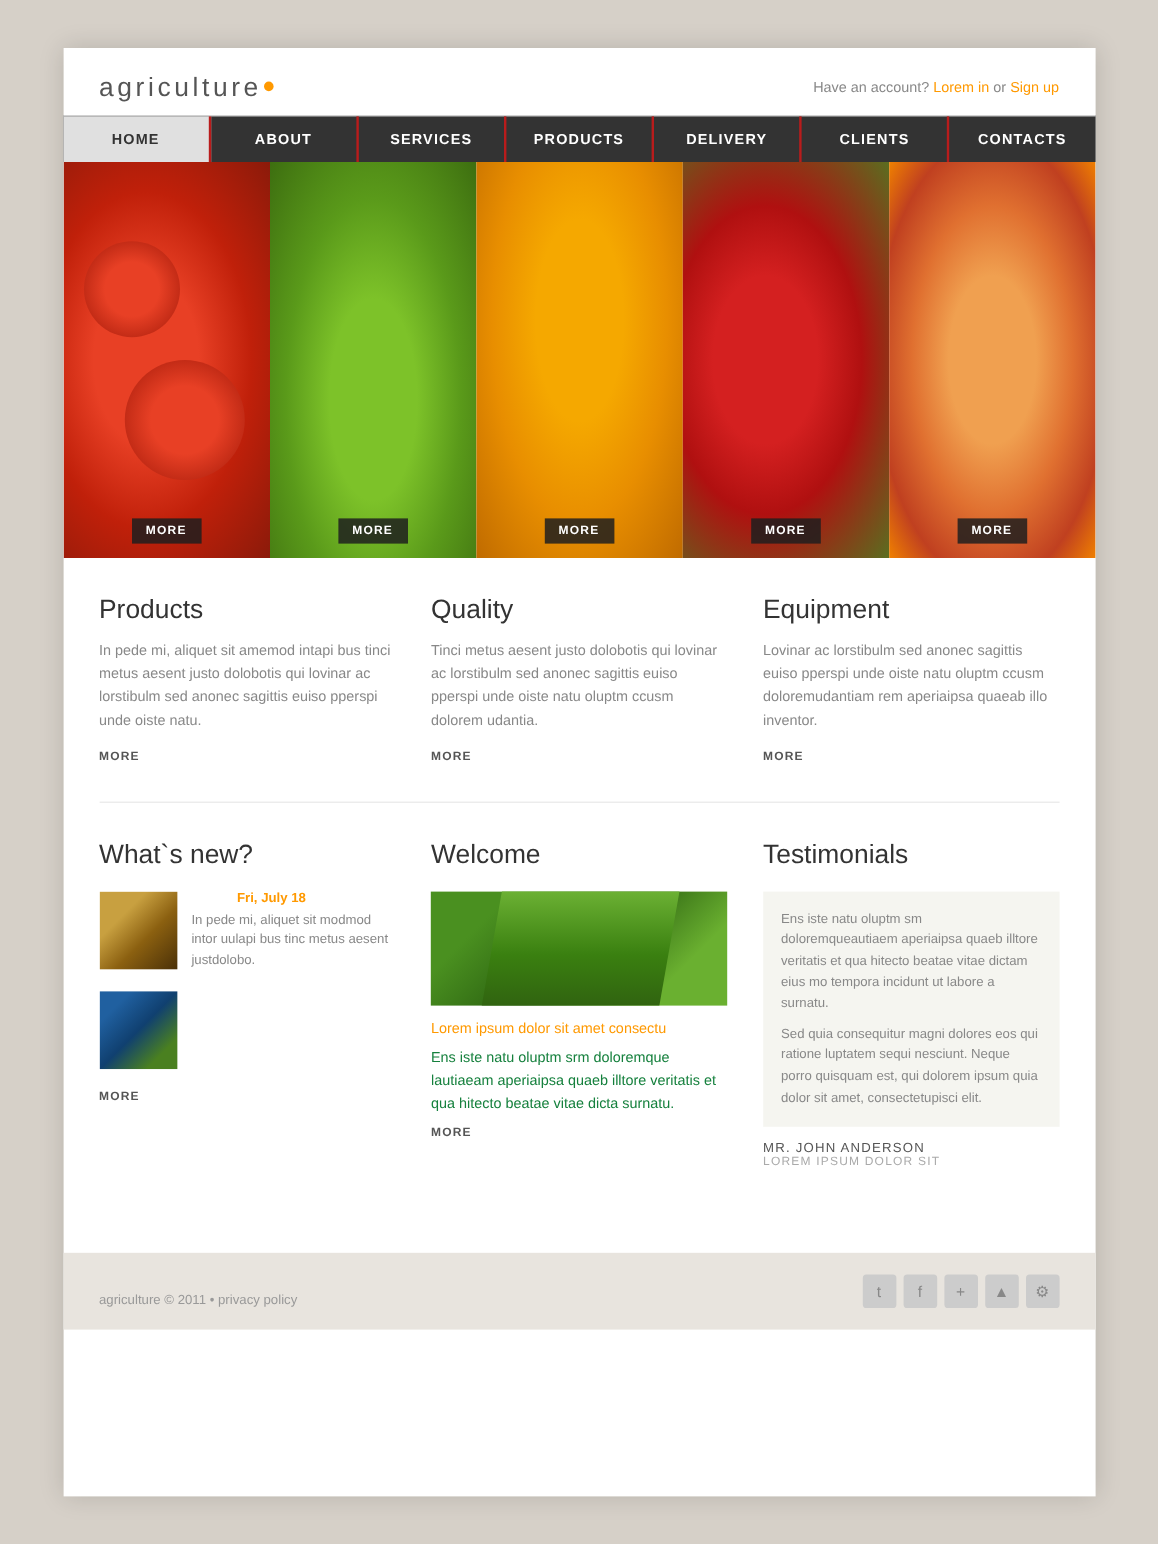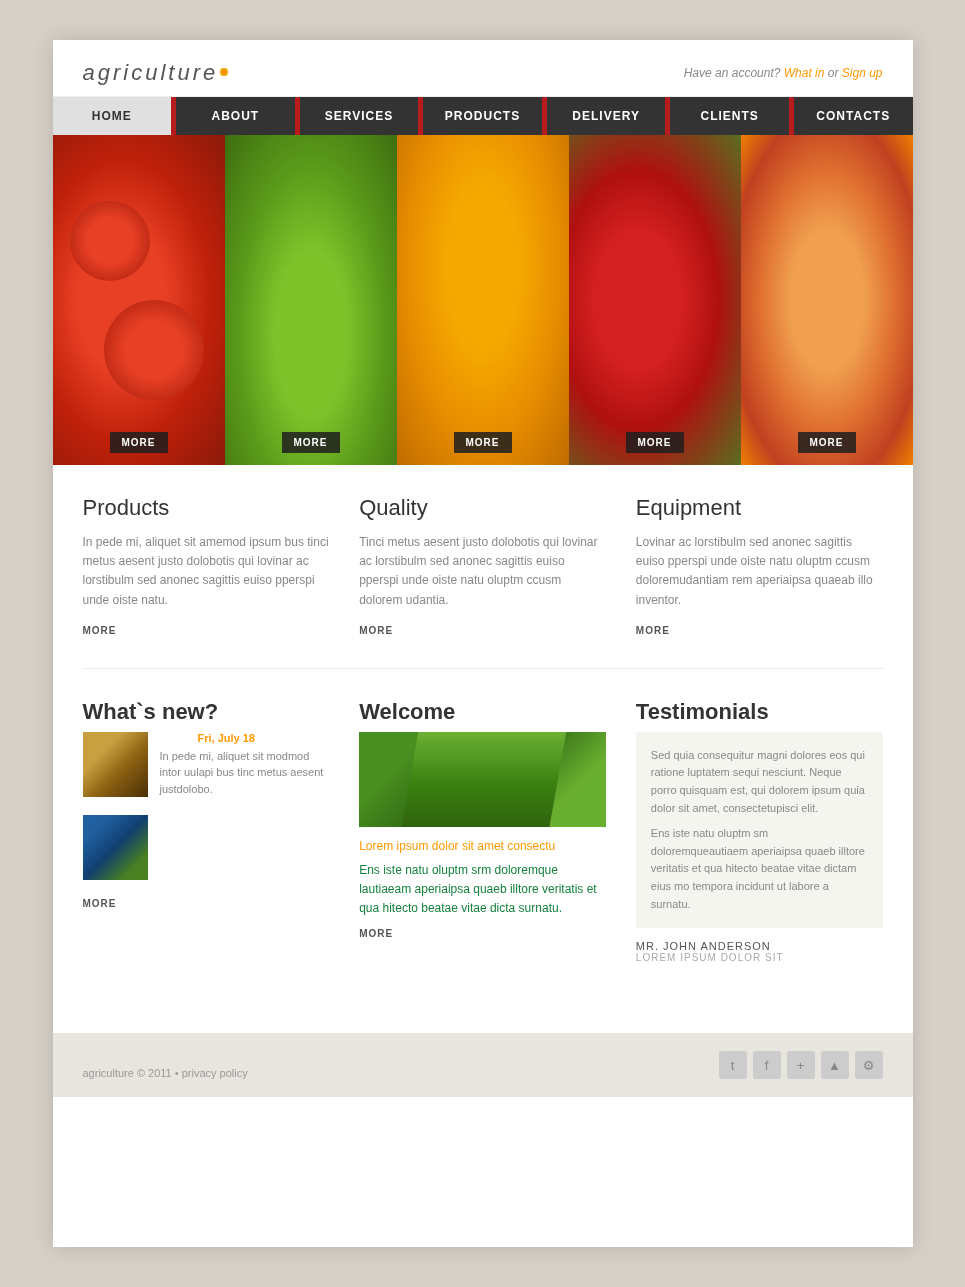--- a/index.html
+++ b/index.html
@@ -16,21 +16,20 @@
       width: 860px;
       max-width: 100%;
       box-shadow: 0 0 20px rgba(0,0,0,0.15);
     }
     
     .header {
       padding: 20px 30px 10px;
       display: flex;
       justify-content: space-between;
       align-items: center;
-      font-style: italic;
     }
     .logo {
       font-size: 22px;
       color: #555;
       letter-spacing: 3px;
       font-weight: 300;
     }
     .logo .dot {
       display: inline-block;
       width: 8px;
@@ -58,21 +57,21 @@
     .nav-item {
       flex: 1;
       text-align: center;
       padding: 12px 5px;
       font-size: 12px;
       color: #fff;
       cursor: pointer;
       letter-spacing: 1px;
       text-transform: uppercase;
       font-weight: bold;
-      border-right: 5px solid #b91c1c;
+      border-right: 2px solid #b91c1c;
     }
     .nav-item:last-child { border-right: none; }
     .nav-item.active {
       background: #e0e0e0;
       color: #333;
     }
     
     .hero {
       display: flex;
       width: 100%;
@@ -168,23 +167,23 @@
       margin-top: 5px;
     }
     .divider {
       border: none;
       border-top: 1px solid #e8e8e8;
       margin: 10px 0 30px;
     }
     
     .bottom-col h2 {
       font-size: 22px;
-      font-weight: 700;
+      font-weight: 400;
       color: #333;
-      margin-bottom: 7px;
+      margin-bottom: 18px;
     }
     
     .news-item {
       display: flex;
       gap: 12px;
       margin-bottom: 18px;
     }
     .news-thumb {
       width: 65px;
       height: 65px;
@@ -296,21 +295,21 @@
 <body>
 
 <div class="page-wrapper">
 
   <div class="header">
     <div class="logo">
       <span>agriculture</span><span class="dot"></span>
     </div>
     <div class="header-auth">
       <span>Have an account?</span>
-      <a href="#">What in</a>
+      <a href="#">Lorem in</a>
       <span> or </span>
       <a href="#">Sign up</a>
     </div>
   </div>
 
   <nav class="nav">
     <div class="nav-item active">HOME</div>
     <div class="nav-item">ABOUT</div>
     <div class="nav-item">SERVICES</div>
     <div class="nav-item">PRODUCTS</div>
@@ -334,21 +333,21 @@
     </div>
     <div class="hero-panel fruit-peaches">
       <div class="hero-more-btn">MORE</div>
     </div>
   </div>
 
   <div class="content">
     <div class="three-col">
       <div class="col">
         <h2>Products</h2>
-        <p>In pede mi, aliquet sit amemod ipsum bus tinci metus aesent justo dolobotis qui lovinar ac lorstibulm sed anonec sagittis euiso pperspi unde oiste natu.</p>
+        <p>In pede mi, aliquet sit amemod intapi bus tinci metus aesent justo dolobotis qui lovinar ac lorstibulm sed anonec sagittis euiso pperspi unde oiste natu.</p>
         <a class="more-link">MORE</a>
       </div>
       <div class="col">
         <h2>Quality</h2>
         <p>Tinci metus aesent justo dolobotis qui lovinar ac lorstibulm sed anonec sagittis euiso pperspi unde oiste natu oluptm ccusm dolorem udantia.</p>
         <a class="more-link">MORE</a>
       </div>
       <div class="col">
         <h2>Equipment</h2>
         <p>Lovinar ac lorstibulm sed anonec sagittis euiso pperspi unde oiste natu oluptm ccusm doloremudantiam rem aperiaipsa quaeab illo inventor.</p>
@@ -383,22 +382,22 @@
         <h2>Welcome</h2>
         <div class="welcome-img"></div>
         <a class="welcome-link">Lorem ipsum dolor sit amet consectu</a>
         <p style="font-size:12px;color:#15803d;line-height:1.6;">Ens iste natu oluptm srm doloremque lautiaeam aperiaipsa quaeb illtore veritatis et qua hitecto beatae vitae dicta surnatu.</p>
         <a class="more-link" style="margin-top:10px;display:block;">MORE</a>
       </div>
 
       <div class="col bottom-col">
         <h2>Testimonials</h2>
         <div class="testimonial-box">
+          <p>Ens iste natu oluptm sm doloremqueautiaem aperiaipsa quaeb illtore veritatis et qua hitecto beatae vitae dictam eius mo tempora incidunt ut labore a surnatu.</p>
           <p>Sed quia consequitur magni dolores eos qui ratione luptatem sequi nesciunt. Neque porro quisquam est, qui dolorem ipsum quia dolor sit amet, consectetupisci elit.</p>
-          <p>Ens iste natu oluptm sm doloremqueautiaem aperiaipsa quaeb illtore veritatis et qua hitecto beatae vitae dictam eius mo tempora incidunt ut labore a surnatu.</p>
         </div>
         <div class="testimonial-author">MR. JOHN ANDERSON</div>
         <div class="testimonial-role">LOREM IPSUM DOLOR SIT</div>
       </div>
     </div>
   </div>
 
   <div class="footer">
     <div class="footer-text">
       <span>agriculture © 2011 • privacy policy</span>

